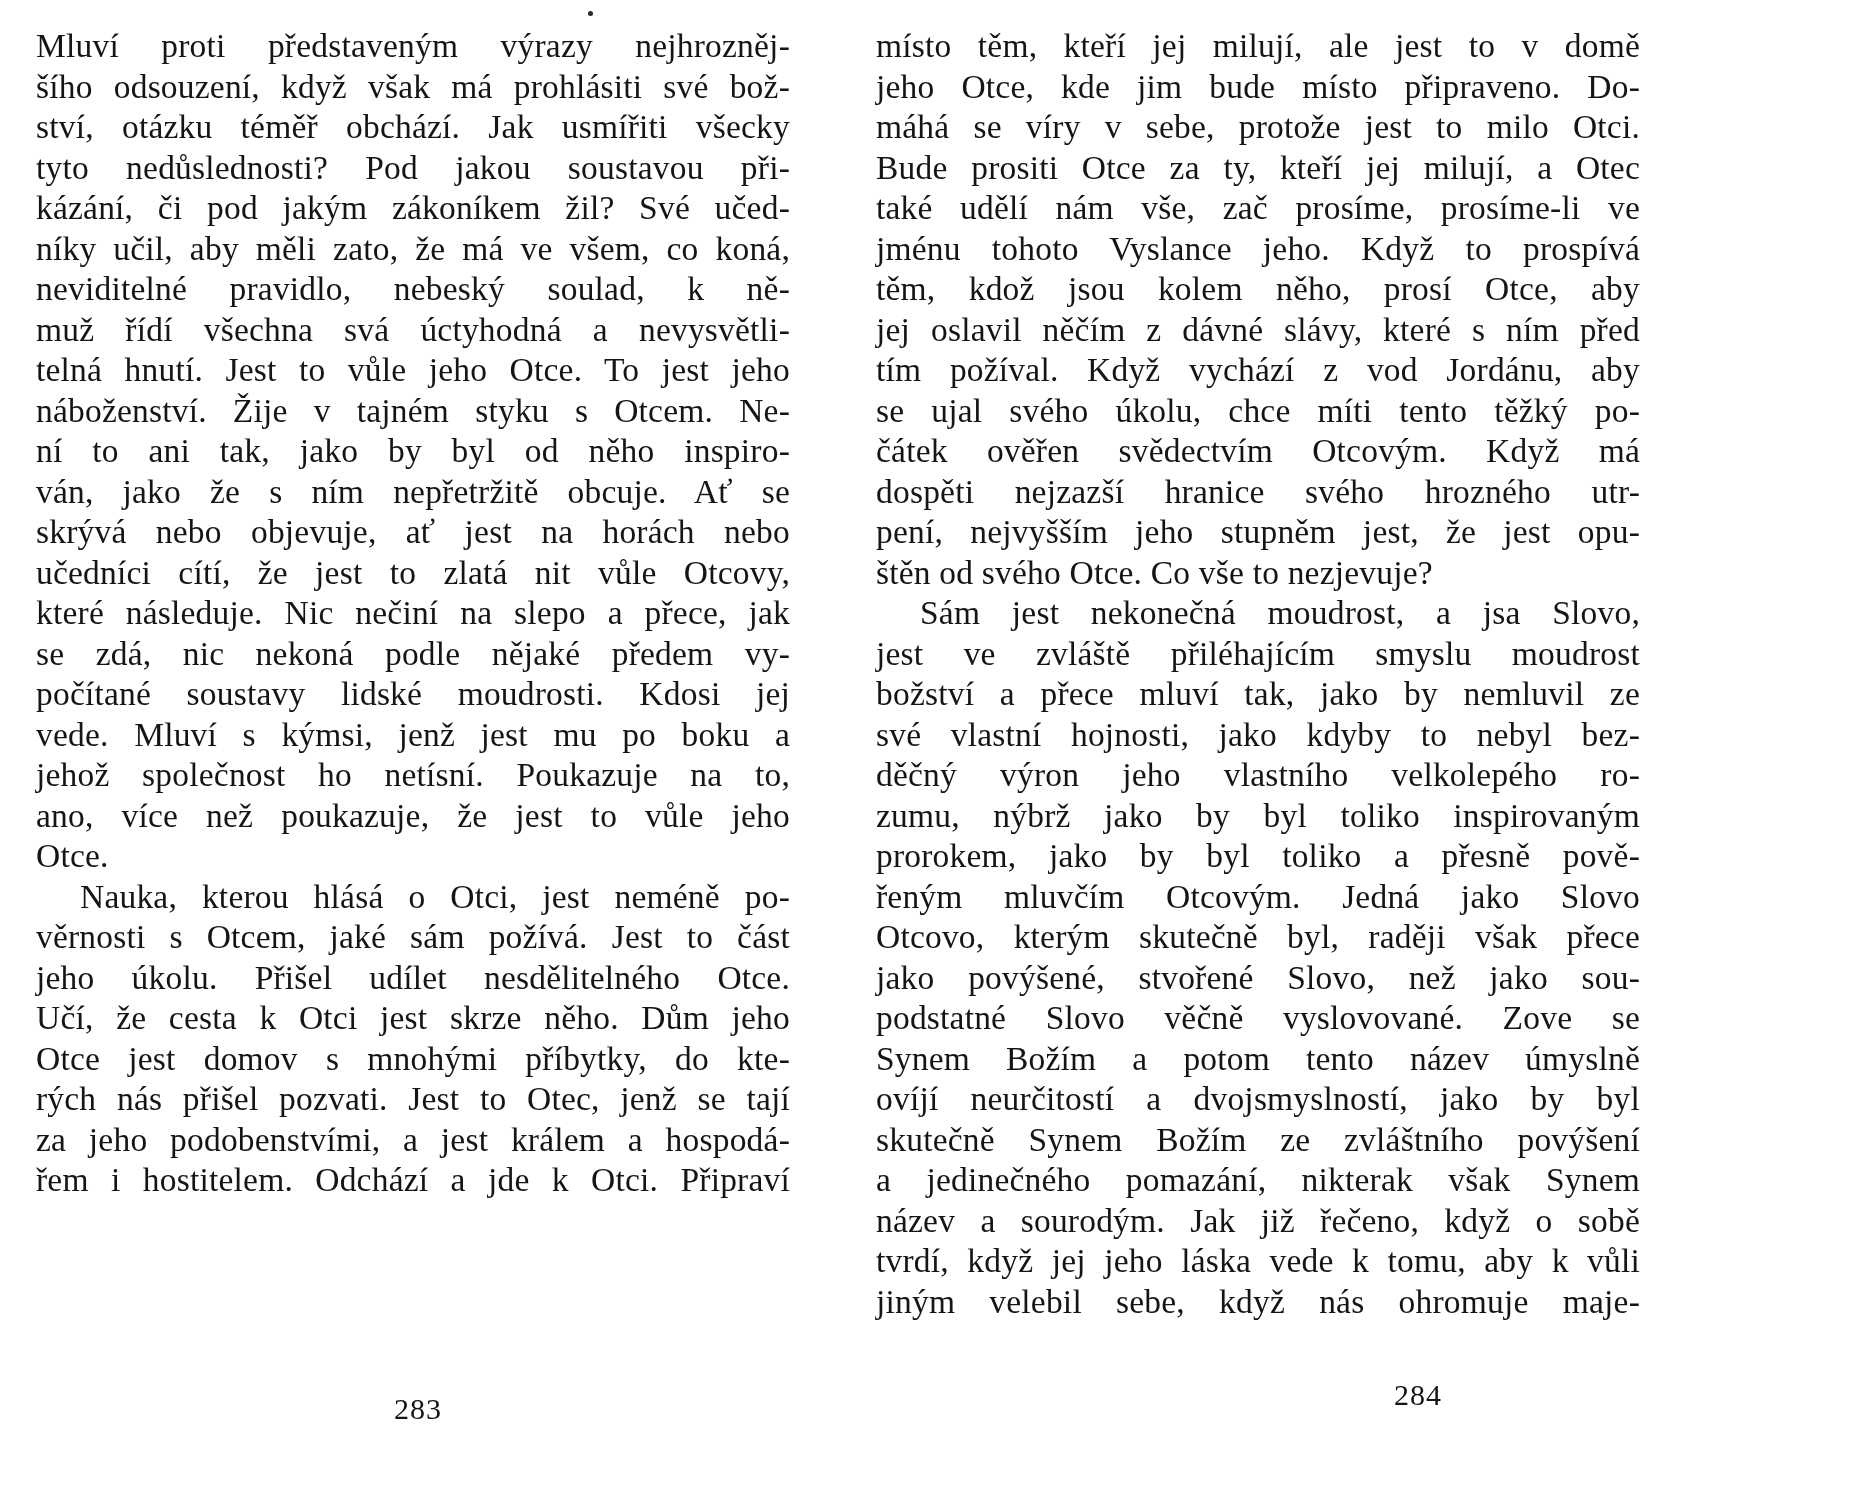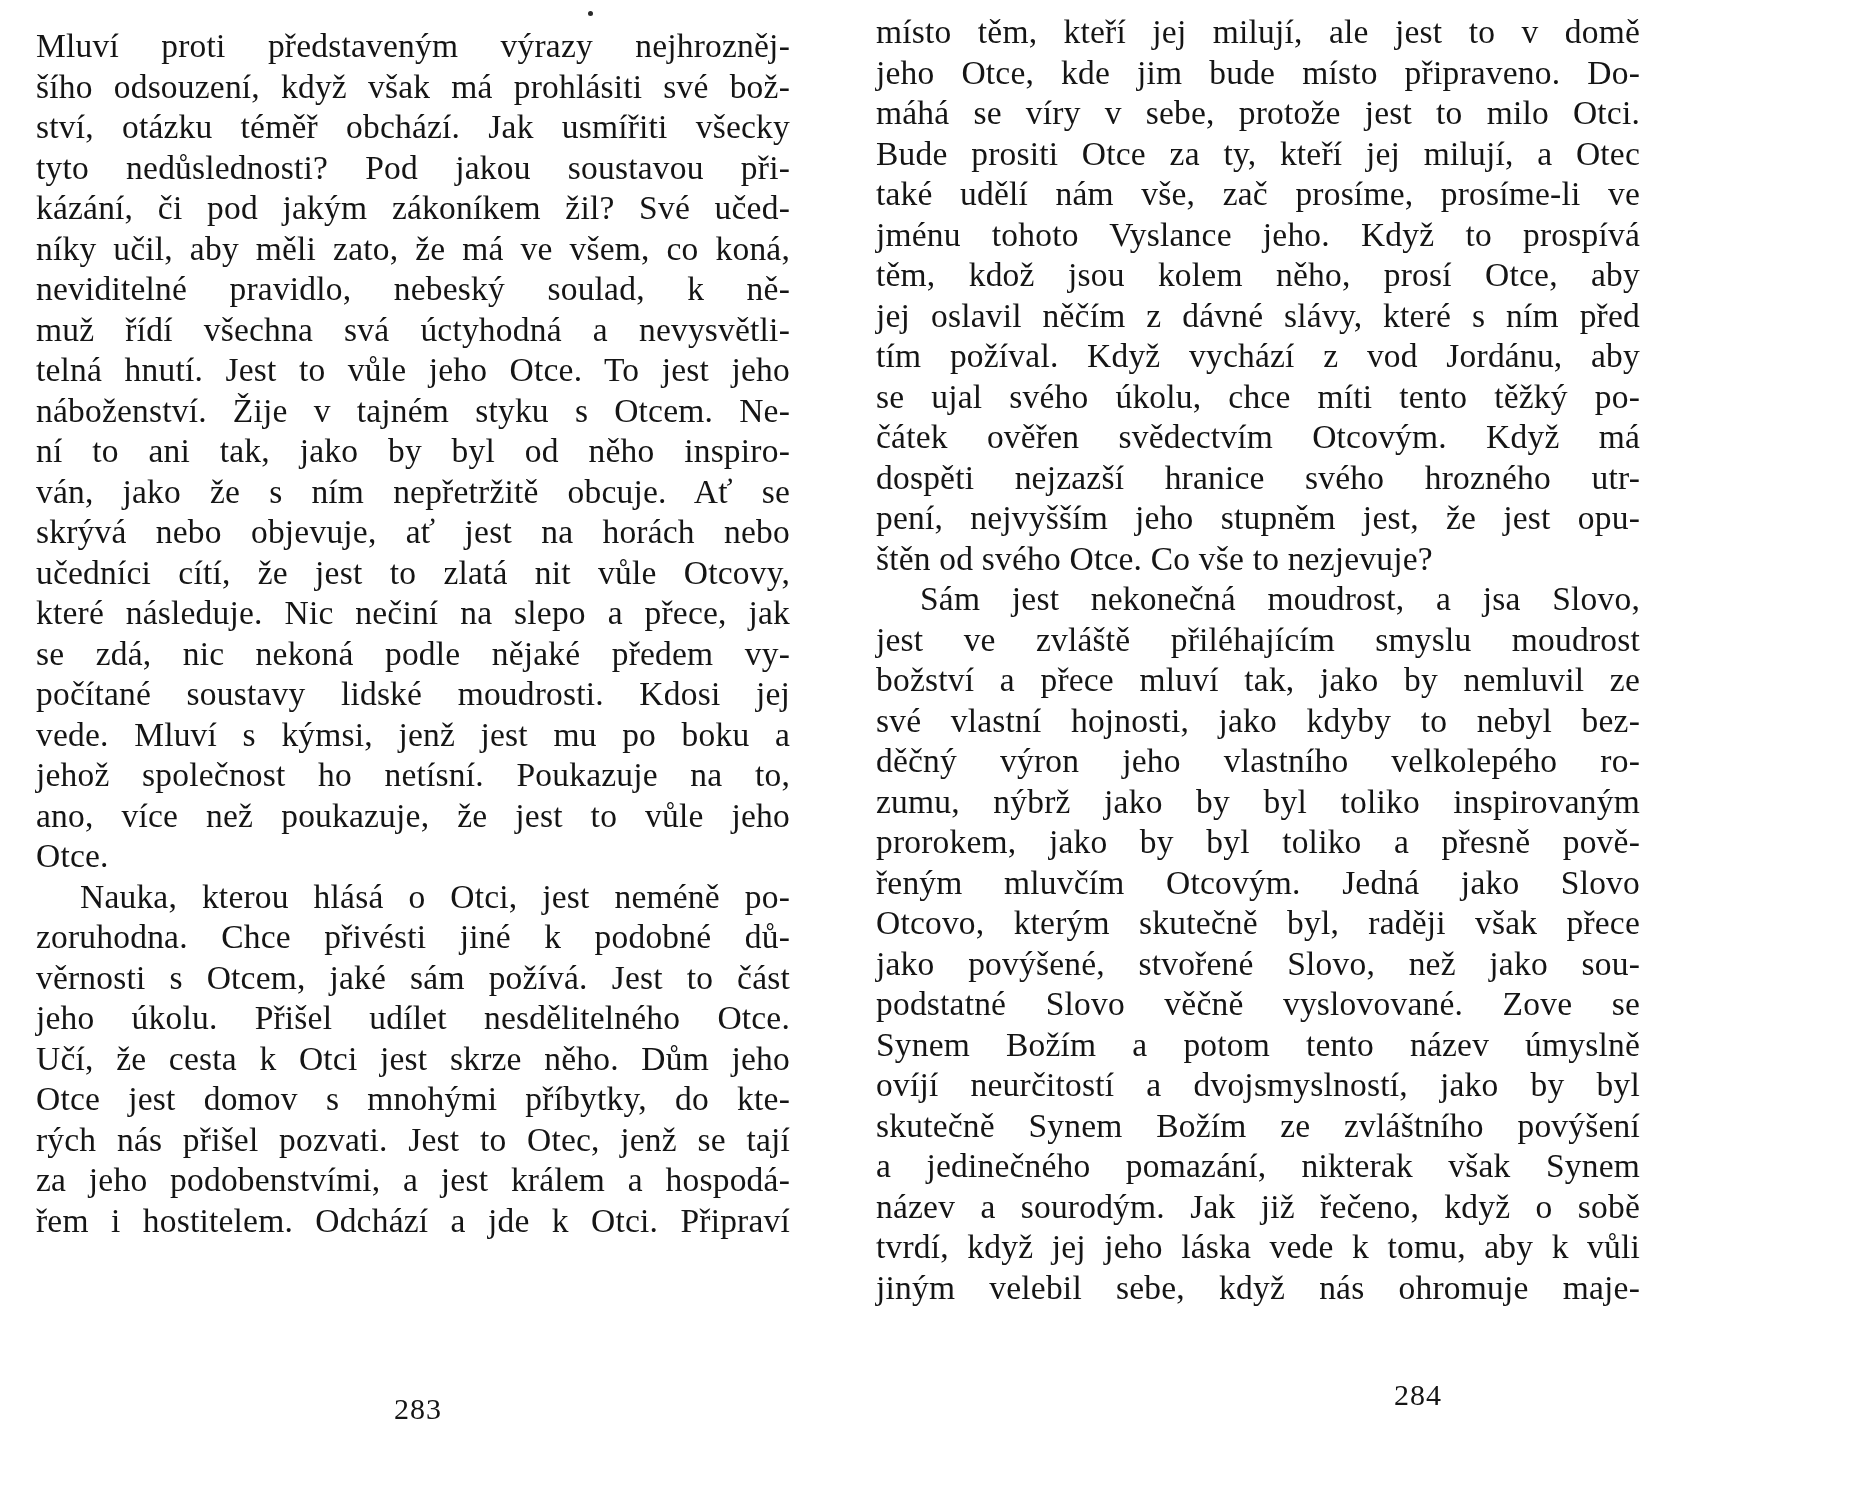--- a/index.html
+++ b/index.html
@@ -13,21 +13,21 @@
     height: 1500px;
     overflow: hidden;
     font-family: "Liberation Serif", "DejaVu Serif", serif;
     color: #151515;
   }
   .page-column {
     position: absolute;
     overflow: visible;
   }
   .col-left  { left: 36px;  top: 26px; width: 754px; }
-  .col-right { left: 876px; top: 12px; width: 764px; }
+  .col-right { left: 876px; top: 26px; width: 764px; }
   .line {
     height: 40.5px;
     line-height: 40.5px;
     font-size: 33.5px;
     letter-spacing: 0.2px;
     white-space: nowrap;
     text-align: justify;
     text-align-last: justify;
     -moz-text-align-last: justify;
   }
@@ -74,21 +74,20 @@
       <div class="line">skrývá nebo objevuje, ať jest na horách nebo</div>
       <div class="line">učedníci cítí, že jest to zlatá nit vůle Otcovy,</div>
       <div class="line">které následuje. Nic nečiní na slepo a přece, jak</div>
       <div class="line">se zdá, nic nekoná podle nějaké předem vy-</div>
       <div class="line">počítané soustavy lidské moudrosti. Kdosi jej</div>
       <div class="line">vede. Mluví s kýmsi, jenž jest mu po boku a</div>
       <div class="line">jehož společnost ho netísní. Poukazuje na to,</div>
       <div class="line">ano, více než poukazuje, že jest to vůle jeho</div>
       <div class="line para-end">Otce.</div>
       <div class="line indent">Nauka, kterou hlásá o Otci, jest neméně po-</div>
-      <div class="line">zoruhodna. Chce přivésti jiné k podobné dů-</div>
       <div class="line">věrnosti s Otcem, jaké sám požívá. Jest to část</div>
       <div class="line">jeho úkolu. Přišel udílet nesdělitelného Otce.</div>
       <div class="line">Učí, že cesta k Otci jest skrze něho. Dům jeho</div>
       <div class="line">Otce jest domov s mnohými příbytky, do kte-</div>
       <div class="line">rých nás přišel pozvati. Jest to Otec, jenž se tají</div>
       <div class="line">za jeho podobenstvími, a jest králem a hospodá-</div>
       <div class="line">řem i hostitelem. Odchází a jde k Otci. Připraví</div>
     </div>
 
   <div class="page-column col-right">

